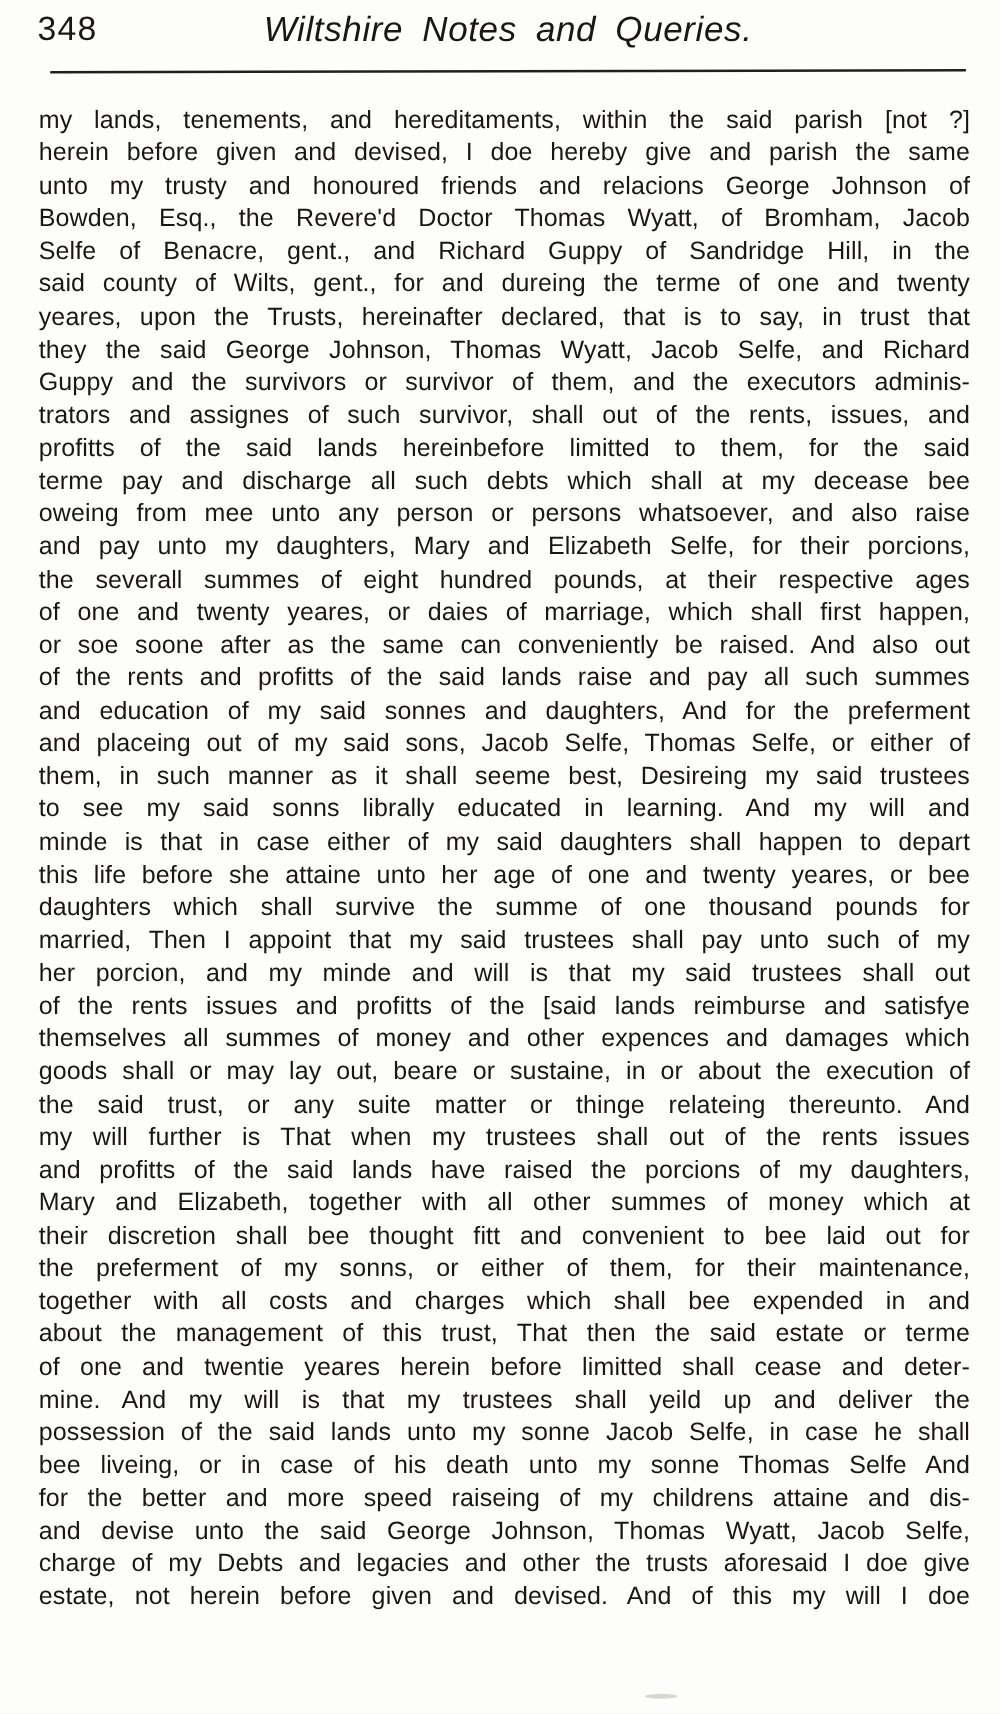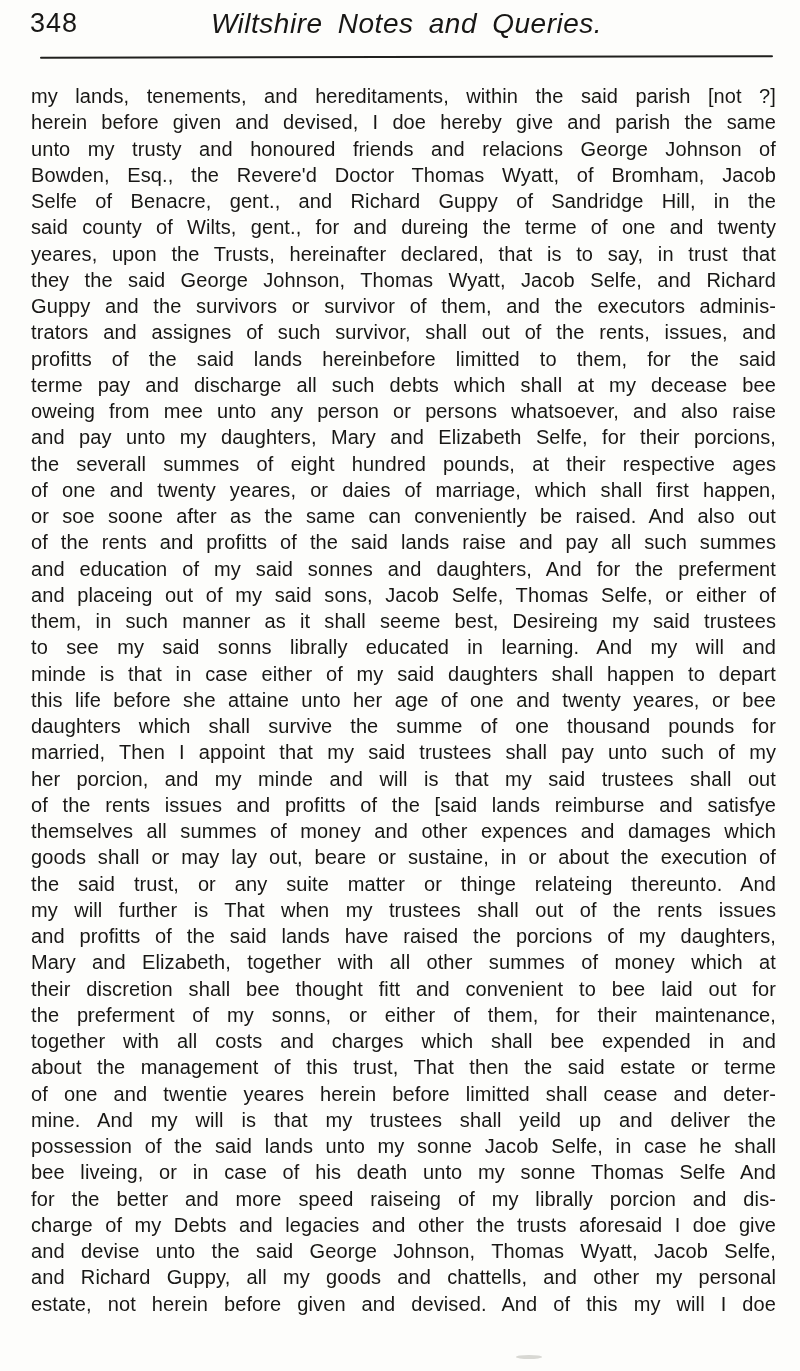--- a/index.html
+++ b/index.html
@@ -119,22 +119,21 @@
       <div class="text-line">and profitts of the said lands have raised the porcions of my daughters,</div>
       <div class="text-line">Mary and Elizabeth, together with all other summes of money which at</div>
       <div class="text-line">their discretion shall bee thought fitt and convenient to bee laid out for</div>
       <div class="text-line">the preferment of my sonns, or either of them, for their maintenance,</div>
       <div class="text-line">together with all costs and charges which shall bee expended in and</div>
       <div class="text-line">about the management of this trust, That then the said estate or terme</div>
       <div class="text-line">of one and twentie yeares herein before limitted shall cease and deter-</div>
       <div class="text-line">mine.  And my will is that my trustees shall yeild up and deliver the</div>
       <div class="text-line">possession of the said lands unto my sonne Jacob Selfe, in case he shall</div>
       <div class="text-line">bee liveing, or in case of his death unto my sonne Thomas Selfe  And</div>
-      <div class="text-line">for the better and more speed raiseing of my librally porcion and dis-</div>
+      <div class="text-line">for the better and more speed raiseing of my childrens attaine and dis-</div>
+      <div class="text-line">and devise unto the said George Johnson, Thomas Wyatt, Jacob Selfe,</div>
       <div class="text-line">charge of my Debts and legacies and other the trusts aforesaid I doe give</div>
-      <div class="text-line">and devise unto the said George Johnson, Thomas Wyatt, Jacob Selfe,</div>
-      <div class="text-line">and Richard Guppy, all my goods and chattells, and other my personal</div>
       <div class="text-line">estate, not herein before given and devised.  And of this my will I doe</div>
     </div>
 
   <div class="scan-smudge"></div>
 
 </div>
 
 </body></html>

